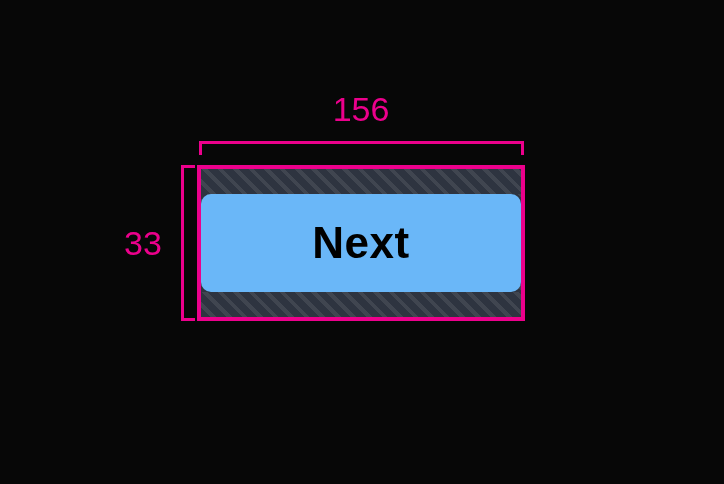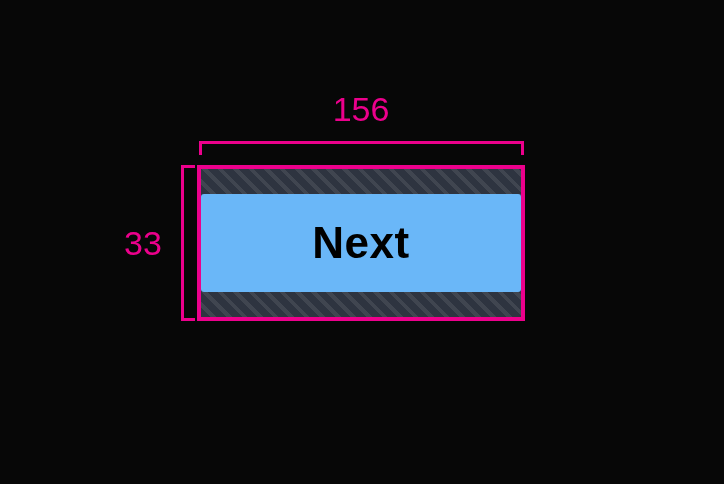--- a/index.html
+++ b/index.html
@@ -123,21 +123,21 @@
       rgba(255,255,255,0.085) 7px,
       rgba(255,255,255,0.085) 11px
     );
   }
 
   #next-button {
     flex: 1 1 auto;
     margin: 0;
     background: #6ab7f8;
     border: none;
-    border-radius: 3px;
+    border-radius: 10px;
     color: #000000;
     font-family: "Liberation Sans", sans-serif;
     font-size: 44px;
     font-weight: bold;
     letter-spacing: 0.5px;
     display: flex;
     align-items: center;
     justify-content: center;
     cursor: pointer;
     padding: 0;

